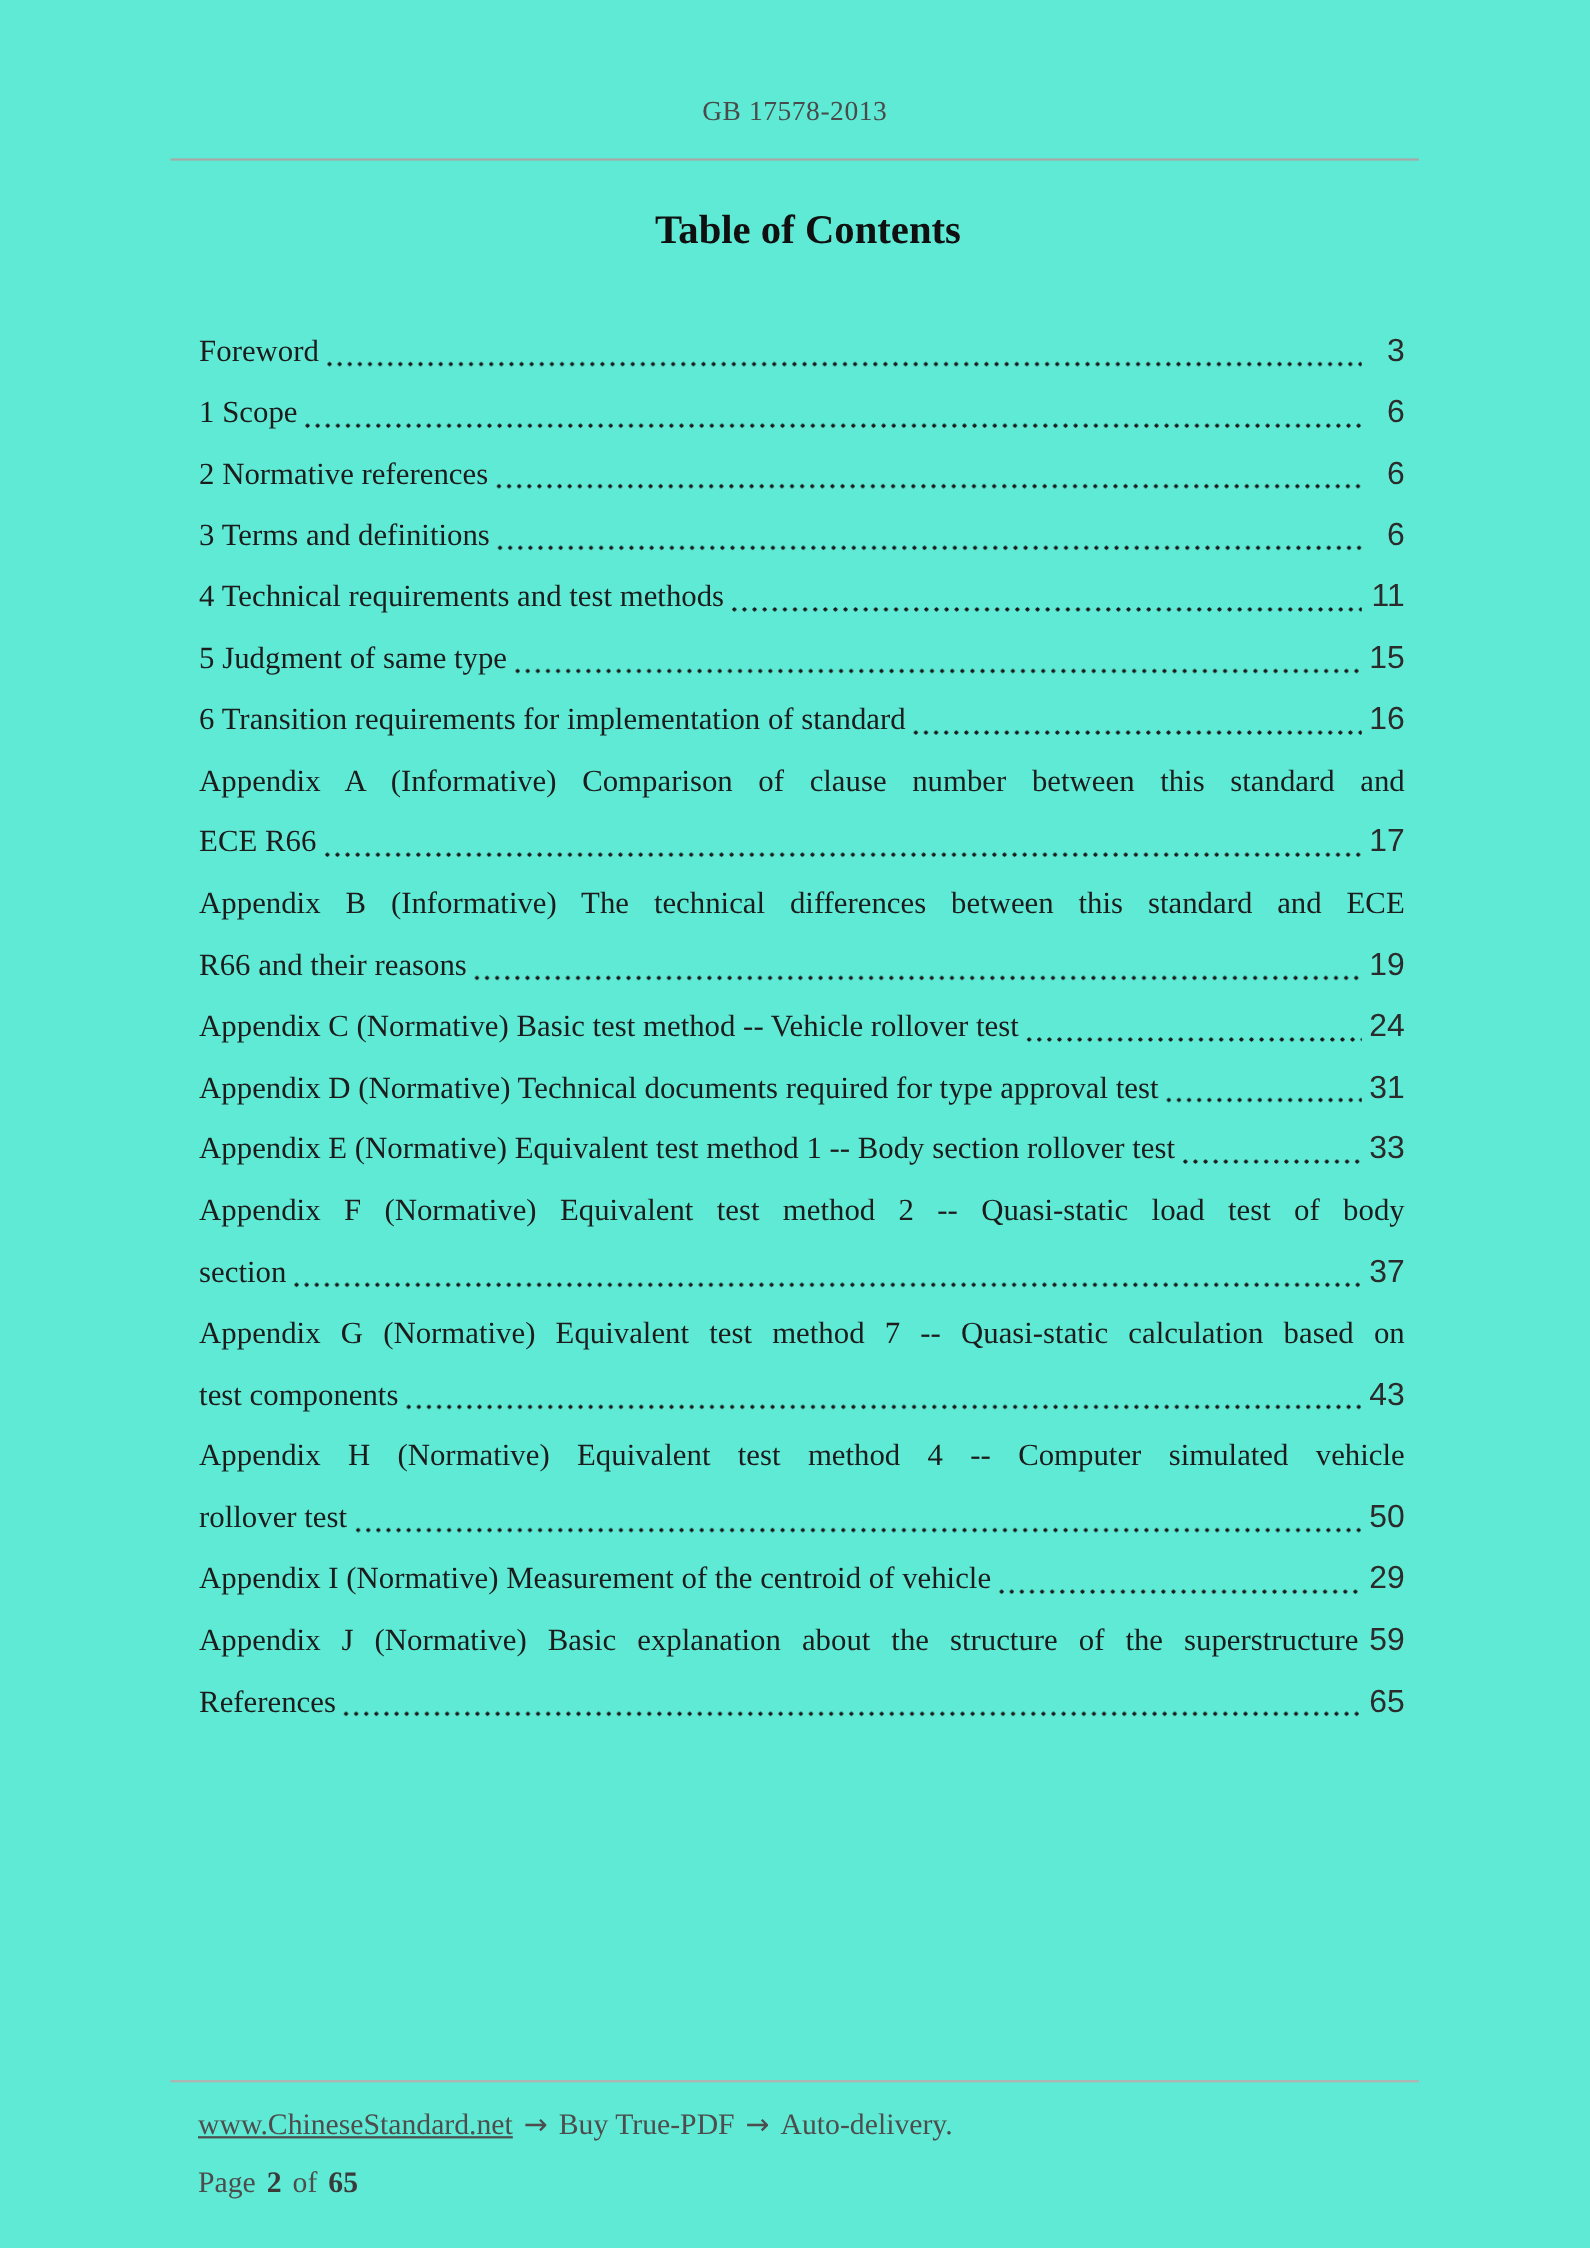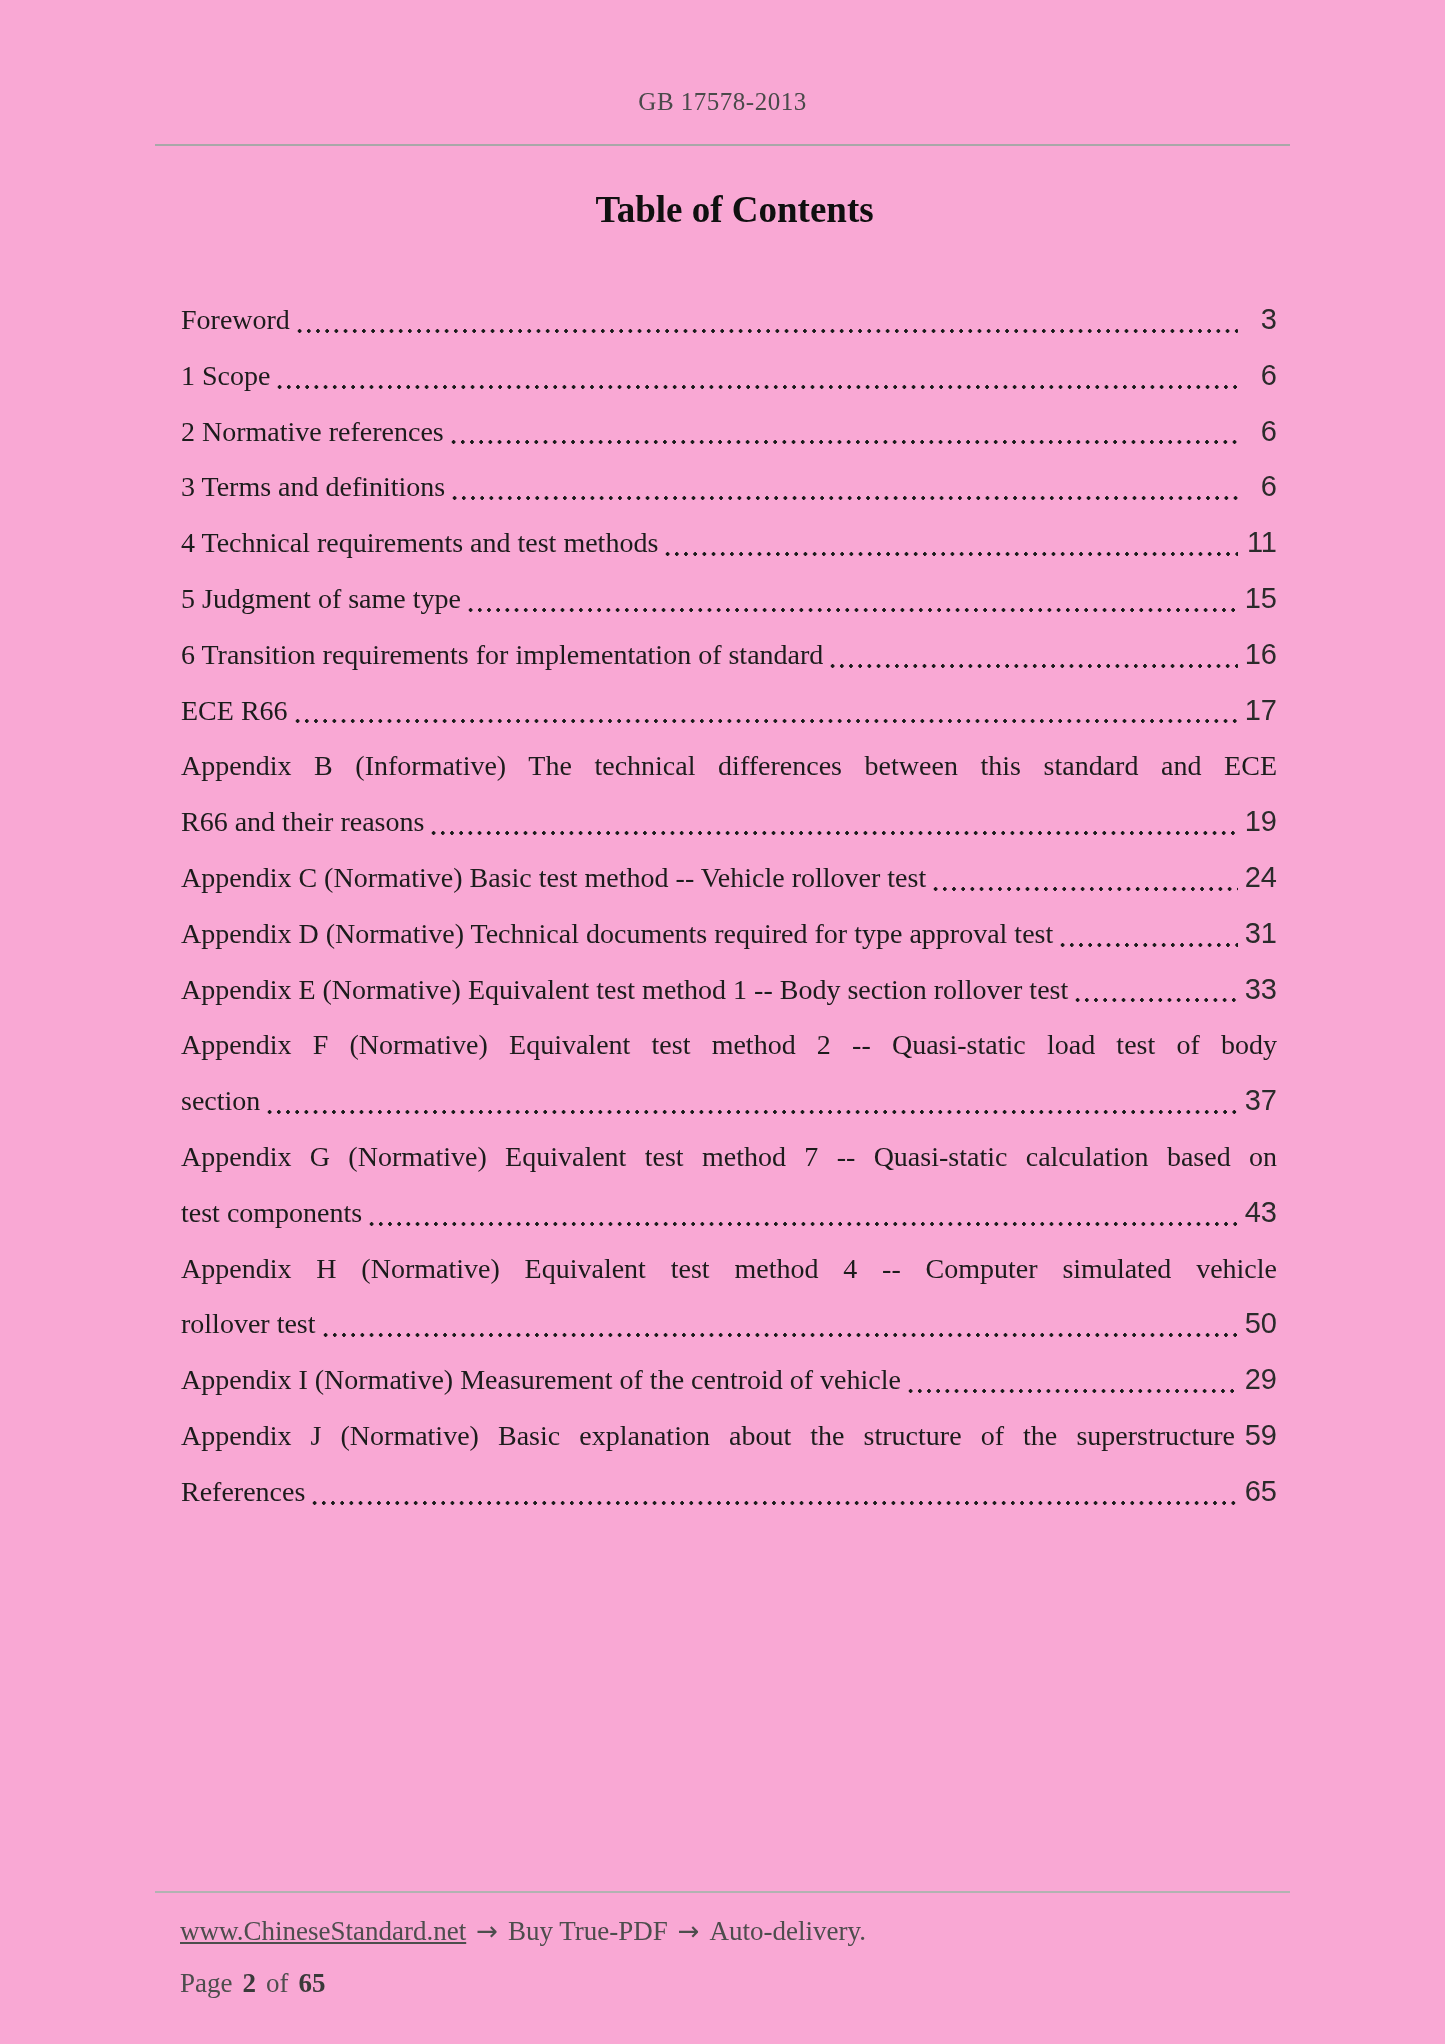--- a/index.html
+++ b/index.html
@@ -1,20 +1,20 @@
 <!DOCTYPE html>
 <html><head>
 <meta charset="utf-8">
 <style>
   html, body { margin: 0; padding: 0; background: #ffffff; }
   .page {
     position: relative;
     width: 1445px;
     height: 2044px;
-    background: #f9a8d4;
+    background: #5eead4;
     font-family: "Liberation Serif", serif;
     overflow: hidden;
   }
   .doc-header {
     position: absolute;
     top: 88px; left: 0; width: 100%;
     text-align: center;
     font-size: 25px;
     color: #4a4a4a;
     letter-spacing: 0.5px;
@@ -143,20 +143,21 @@
         </div>
       </div>
       <div class="toc-entry">
         <div class="toc-row">
           <span class="toc-label">6 Transition requirements for implementation of standard</span>
           <span class="toc-dots"></span>
           <span class="toc-page">16</span>
         </div>
       </div>
       <div class="toc-entry">
+        <div class="toc-fullline">Appendix A (Informative) Comparison of clause number between this standard and</div>
         <div class="toc-row">
           <span class="toc-label">ECE R66</span>
           <span class="toc-dots"></span>
           <span class="toc-page">17</span>
         </div>
       </div>
       <div class="toc-entry">
         <div class="toc-fullline">Appendix B (Informative) The technical differences between this standard and ECE</div>
         <div class="toc-row">
           <span class="toc-label">R66 and their reasons</span>

